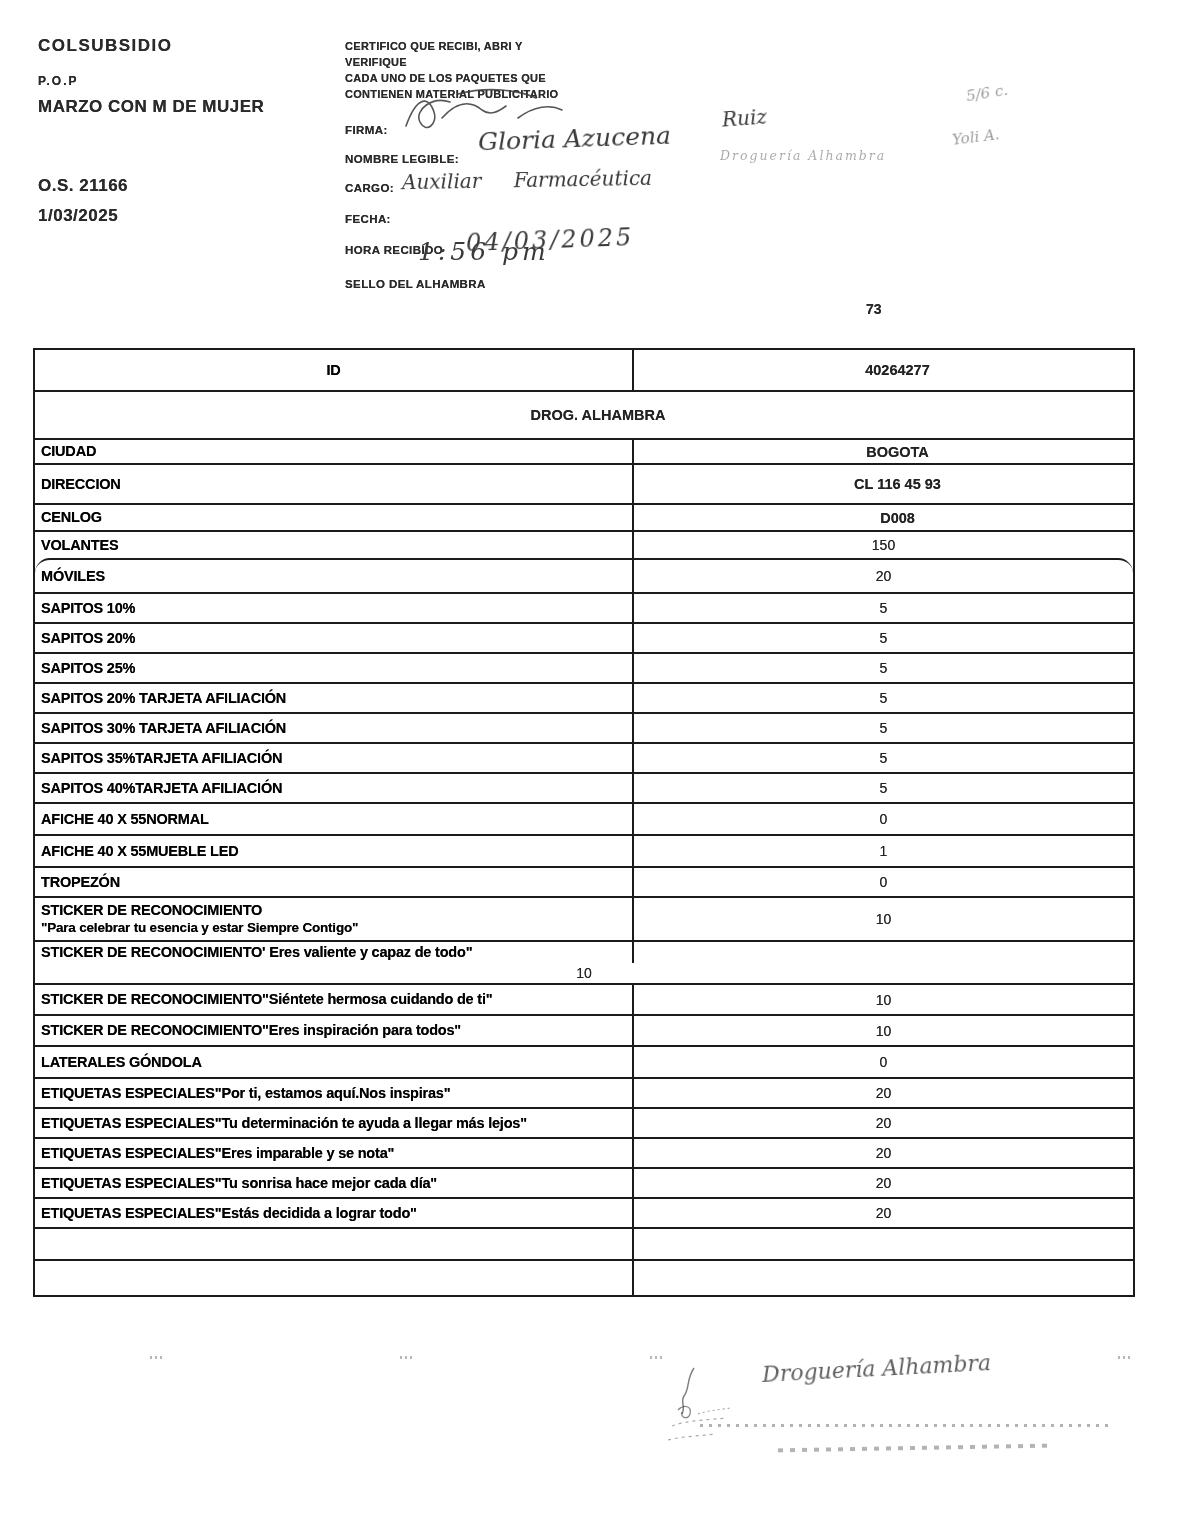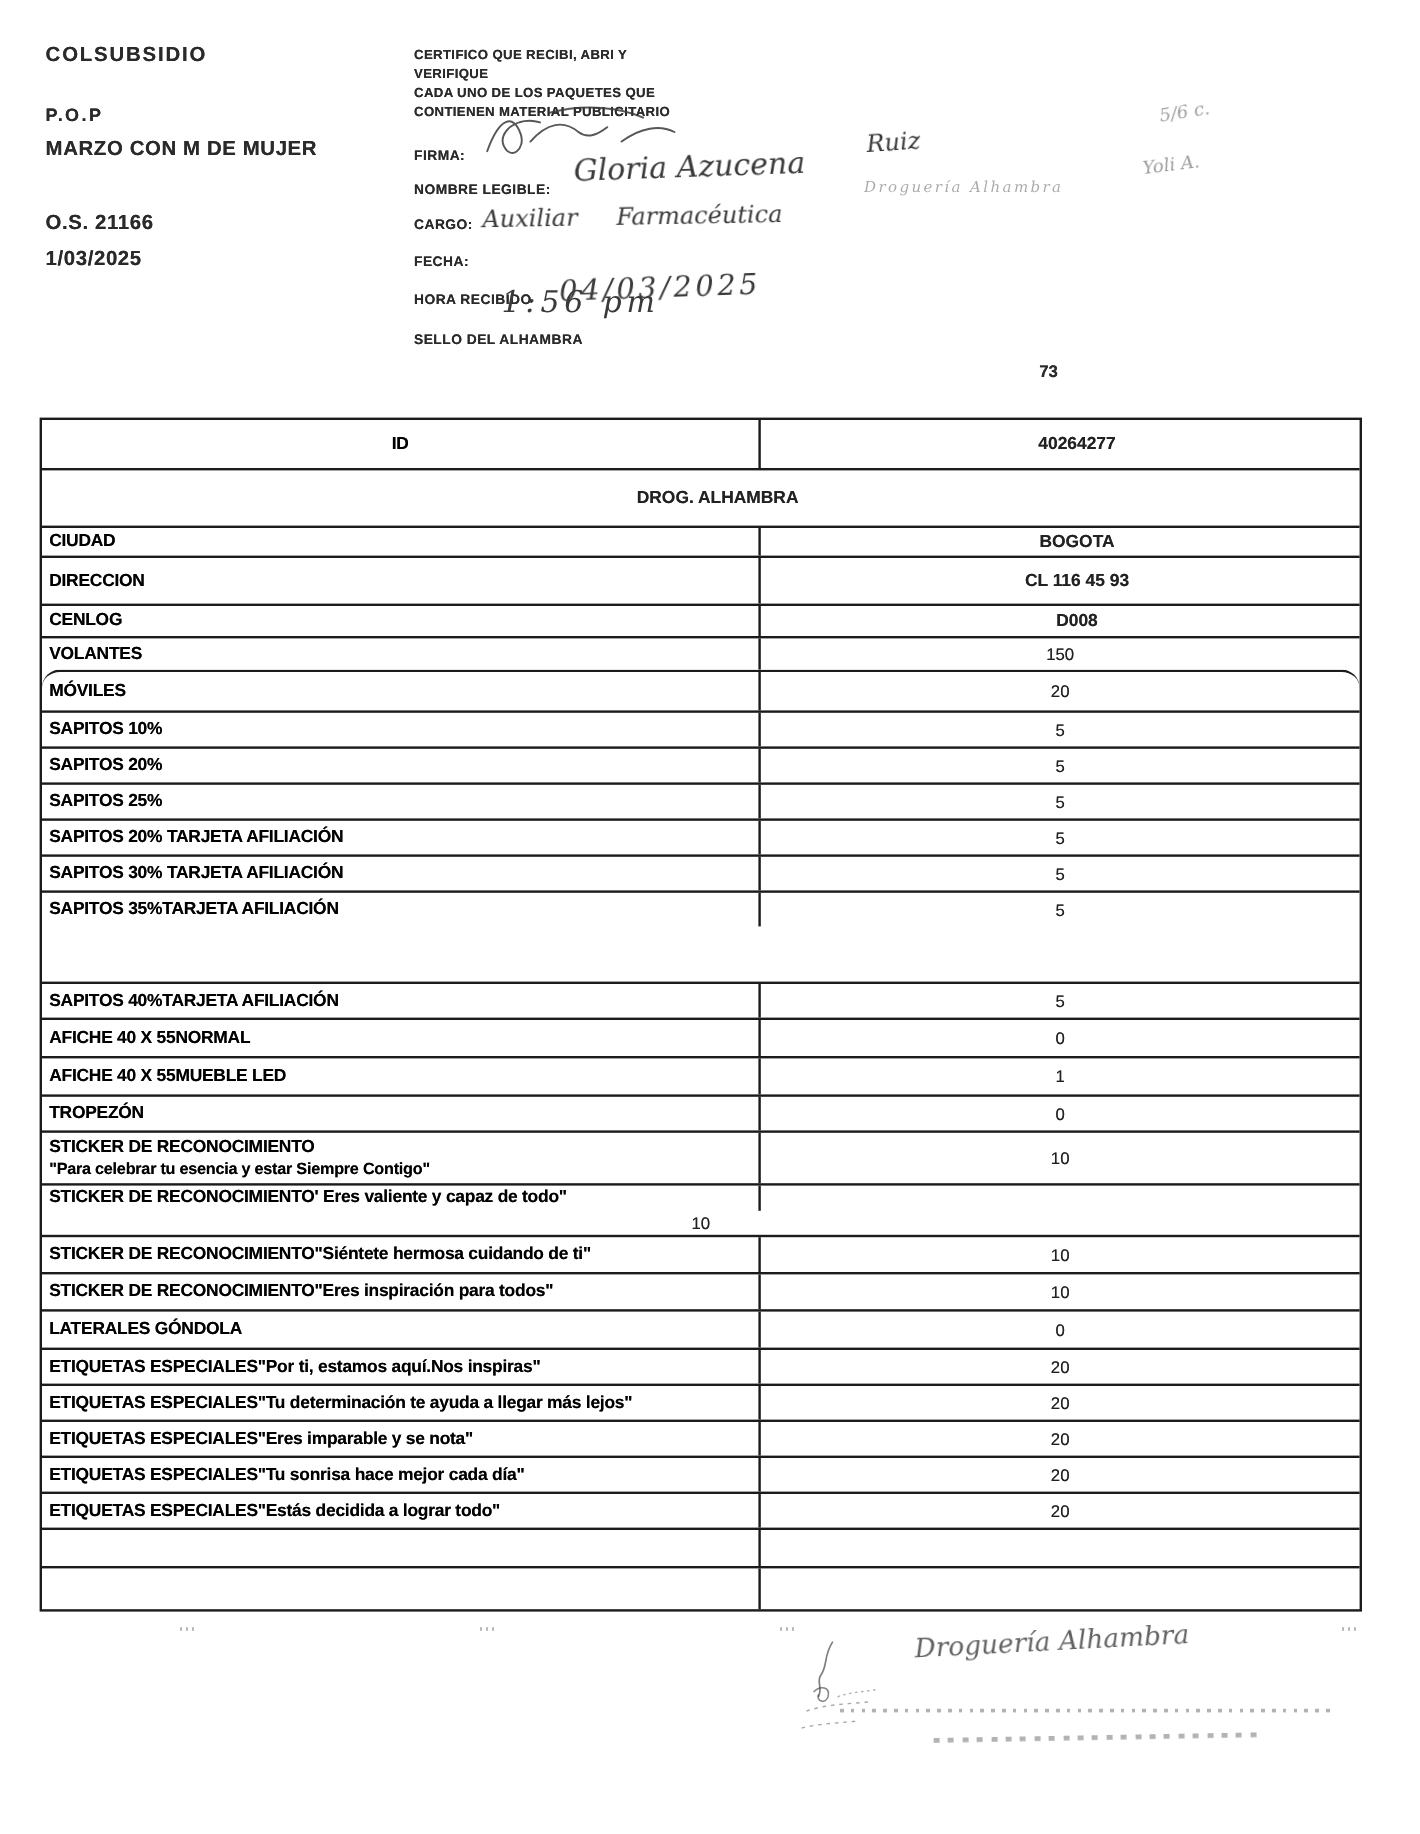--- a/index.html
+++ b/index.html
@@ -7,21 +7,21 @@
     width:1183px;height:1528px;position:relative;background:#ffffff;
     font-family:"Liberation Sans", sans-serif;color:#1c1c1c;overflow:hidden;
   }
   .abs{position:absolute;}
   
   .print{color:#2a2a2a;text-shadow:0 0 .5px #444;}
   .deg{filter:blur(.3px);}
   
   .brand{left:38px;top:36px;}
   .brand .l1{font-size:17px;font-weight:bold;letter-spacing:1.5px;}
-  .brand .l2{font-size:15px;font-weight:bold;letter-spacing:2px;margin-top:32px;}
+  .brand .l2{font-size:12px;font-weight:bold;letter-spacing:2px;margin-top:18px;}
   .brand .l3{font-size:17px;font-weight:bold;letter-spacing:.5px;margin-top:9px;}
   .osblock{left:38px;top:176px;}
   .osblock div{font-size:17px;font-weight:bold;letter-spacing:.5px;}
   .osblock div + div{margin-top:10px;}
   
   .cert{left:345px;top:38px;font-size:11px;font-weight:bold;line-height:16px;letter-spacing:.3px;}
   .flabel{font-size:11.5px;font-weight:bold;letter-spacing:.4px;}
   
   .hand{
     font-family:"DejaVu Serif", serif;font-style:italic;color:#3a3a3a;
@@ -174,21 +174,21 @@
         <div>SAPITOS 30% TARJETA AFILIACIÓN</div>
       </div>
       <div class="tcell-value">5</div>
     </div>
     <div class="trow" style="min-height: 30px;">
       <div class="tcell-label">
         <div>SAPITOS 35%TARJETA AFILIACIÓN</div>
       </div>
       <div class="tcell-value">5</div>
     </div>
-    <div class="trow" style="min-height: 30px; margin-top: 46px;">
+    <div class="trow" style="min-height: 30px;">
       <div class="tcell-label">
         <div>SAPITOS 40%TARJETA AFILIACIÓN</div>
       </div>
       <div class="tcell-value">5</div>
     </div>
     <div class="trow" style="min-height: 32px;">
       <div class="tcell-label">
         <div>AFICHE 40 X 55NORMAL</div>
       </div>
       <div class="tcell-value">0</div>

